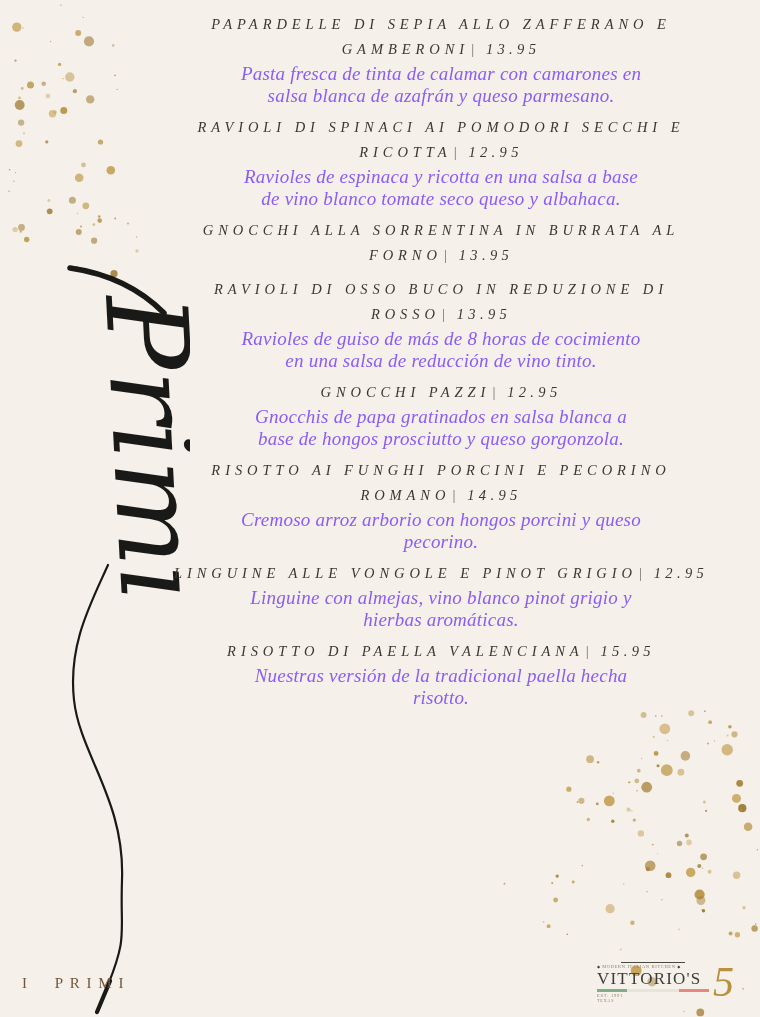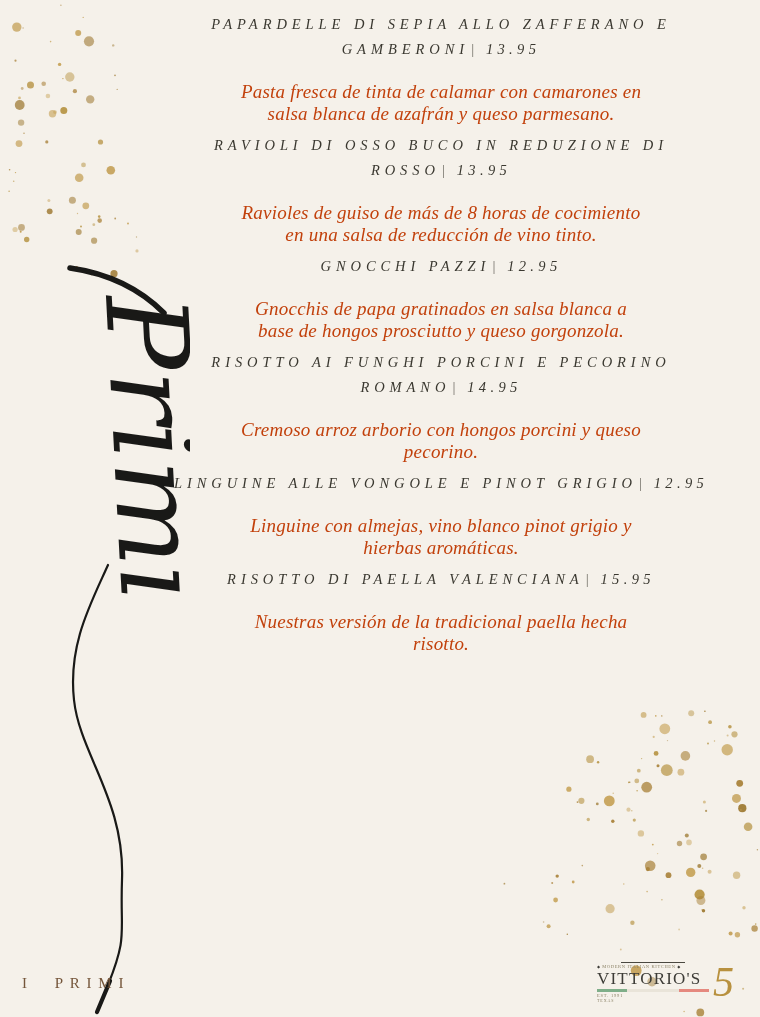--- a/index.html
+++ b/index.html
@@ -28,22 +28,22 @@
   .item-heading{
     font-size:14.5px;line-height:25px;letter-spacing:.34em;
     color:#3a3830;font-weight:500;
     text-transform:uppercase;
     font-style:italic;
   }
   .item-heading .sep{color:#6e6c63;padding:0 .45em 0 .1em;font-weight:400;}
   .item-heading .price{letter-spacing:.3em;}
   .item-desc{
     font-style:italic;font-size:19px;line-height:21.5px;
-    letter-spacing:.012em;color:#c2410c;
-    max-width:402px;margin:19px auto 0 auto;
+    letter-spacing:.012em;color:#8b5cf6;
+    max-width:402px;margin:1px auto 0 auto;
   }
 
   
   .footer-label{
     position:absolute;left:22px;bottom:25px;
     font-size:15px;letter-spacing:.45em;word-spacing:.7em;
     color:#74553a;font-weight:500;margin-top:36px;
   }
   .logo-block{
     position:absolute;left:597px;bottom:14px;width:112px;
@@ -241,22 +241,31 @@
 
 <div class="menu-col">
   <div class="menu-item">
     <div class="item-heading">
       <span>PAPARDELLE DI SEPIA ALLO ZAFFERANO E GAMBERONI</span><span class="sep">|</span><span class="price">13.95</span>
     </div>
     <div class="item-desc">Pasta fresca de tinta de calamar con camarones en salsa blanca de azafrán y queso parmesano.</div>
   </div>
 
 
-
-  <div class="menu-item">
+  <div class="menu-item">
+    <div class="item-heading">
+      <span>RAVIOLI DI SPINACI AI POMODORI SECCHI E RICOTTA</span><span class="sep">|</span><span class="price">12.95</span>
+    </div>
+    <div class="item-desc">Ravioles de espinaca y ricotta en una salsa a base de vino blanco tomate seco queso y albahaca.</div>
+  </div>
+
+  <div class="menu-item">
+    <div class="item-heading">
+      <span>GNOCCHI ALLA SORRENTINA IN BURRATA AL FORNO</span><span class="sep">|</span><span class="price">13.95</span>
+    </div>
   </div>
 
   <div class="menu-item">
     <div class="item-heading">
       <span>RAVIOLI DI OSSO BUCO IN REDUZIONE DI ROSSO</span><span class="sep">|</span><span class="price">13.95</span>
     </div>
     <div class="item-desc">Ravioles de guiso de más de 8 horas de cocimiento en una salsa de reducción de vino tinto.</div>
   </div>
 
   <div class="menu-item">

